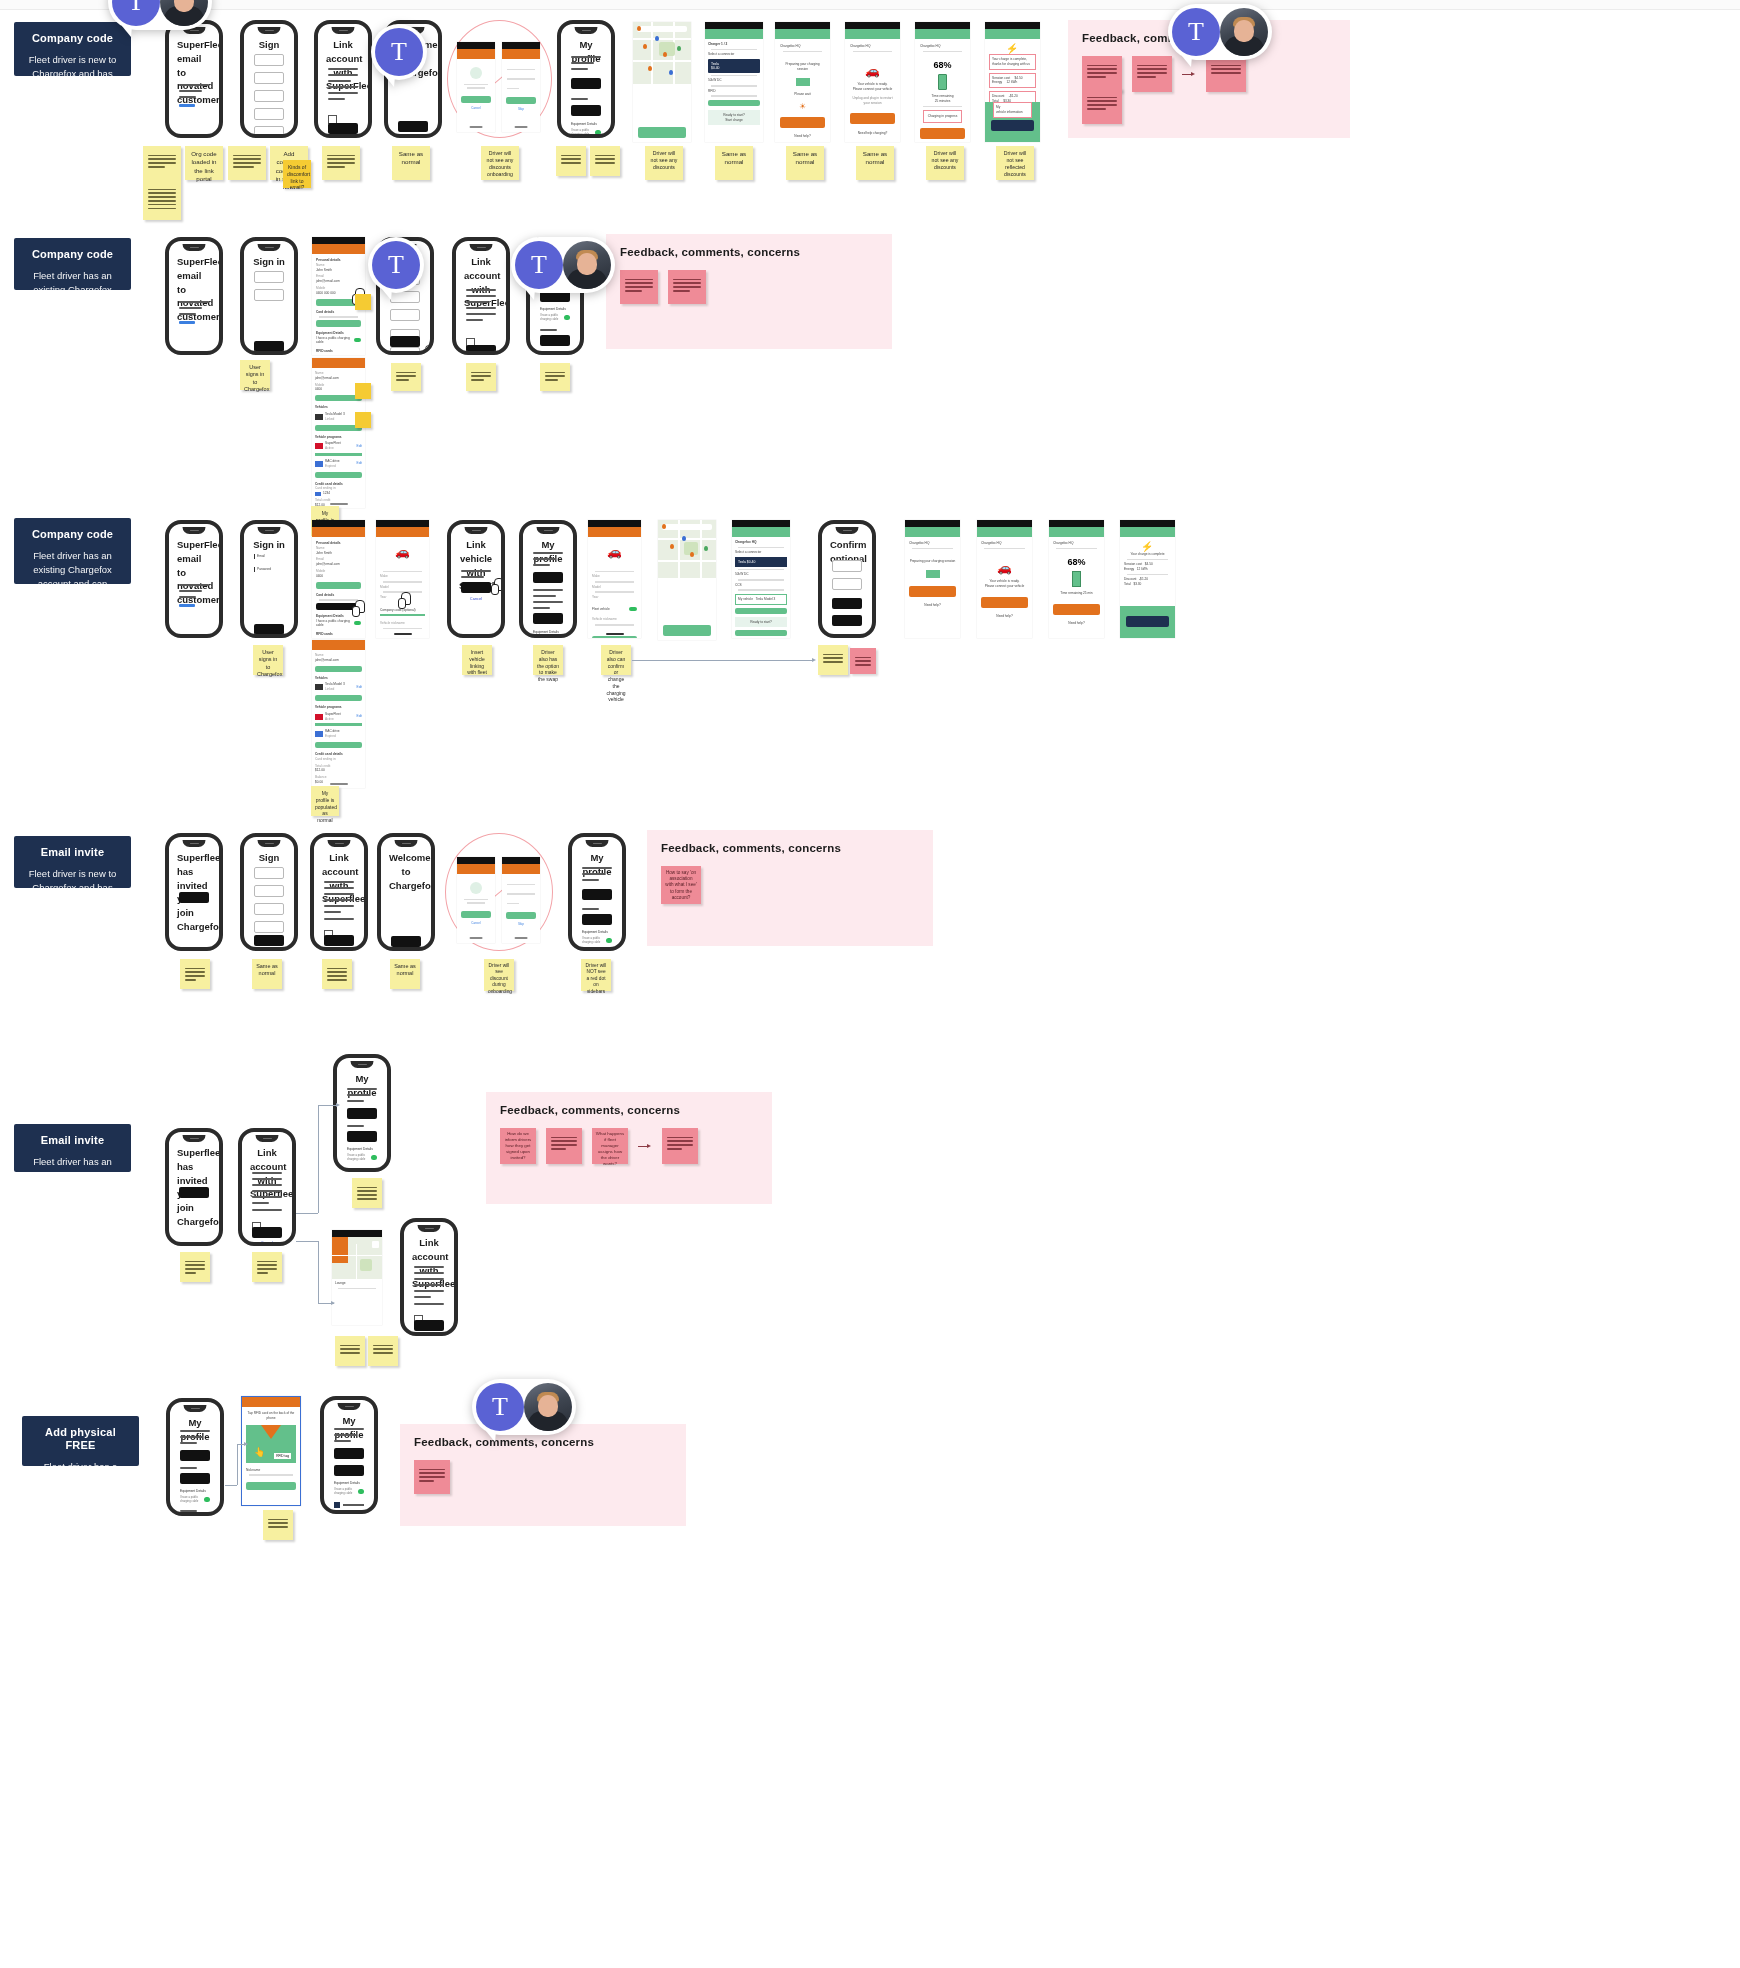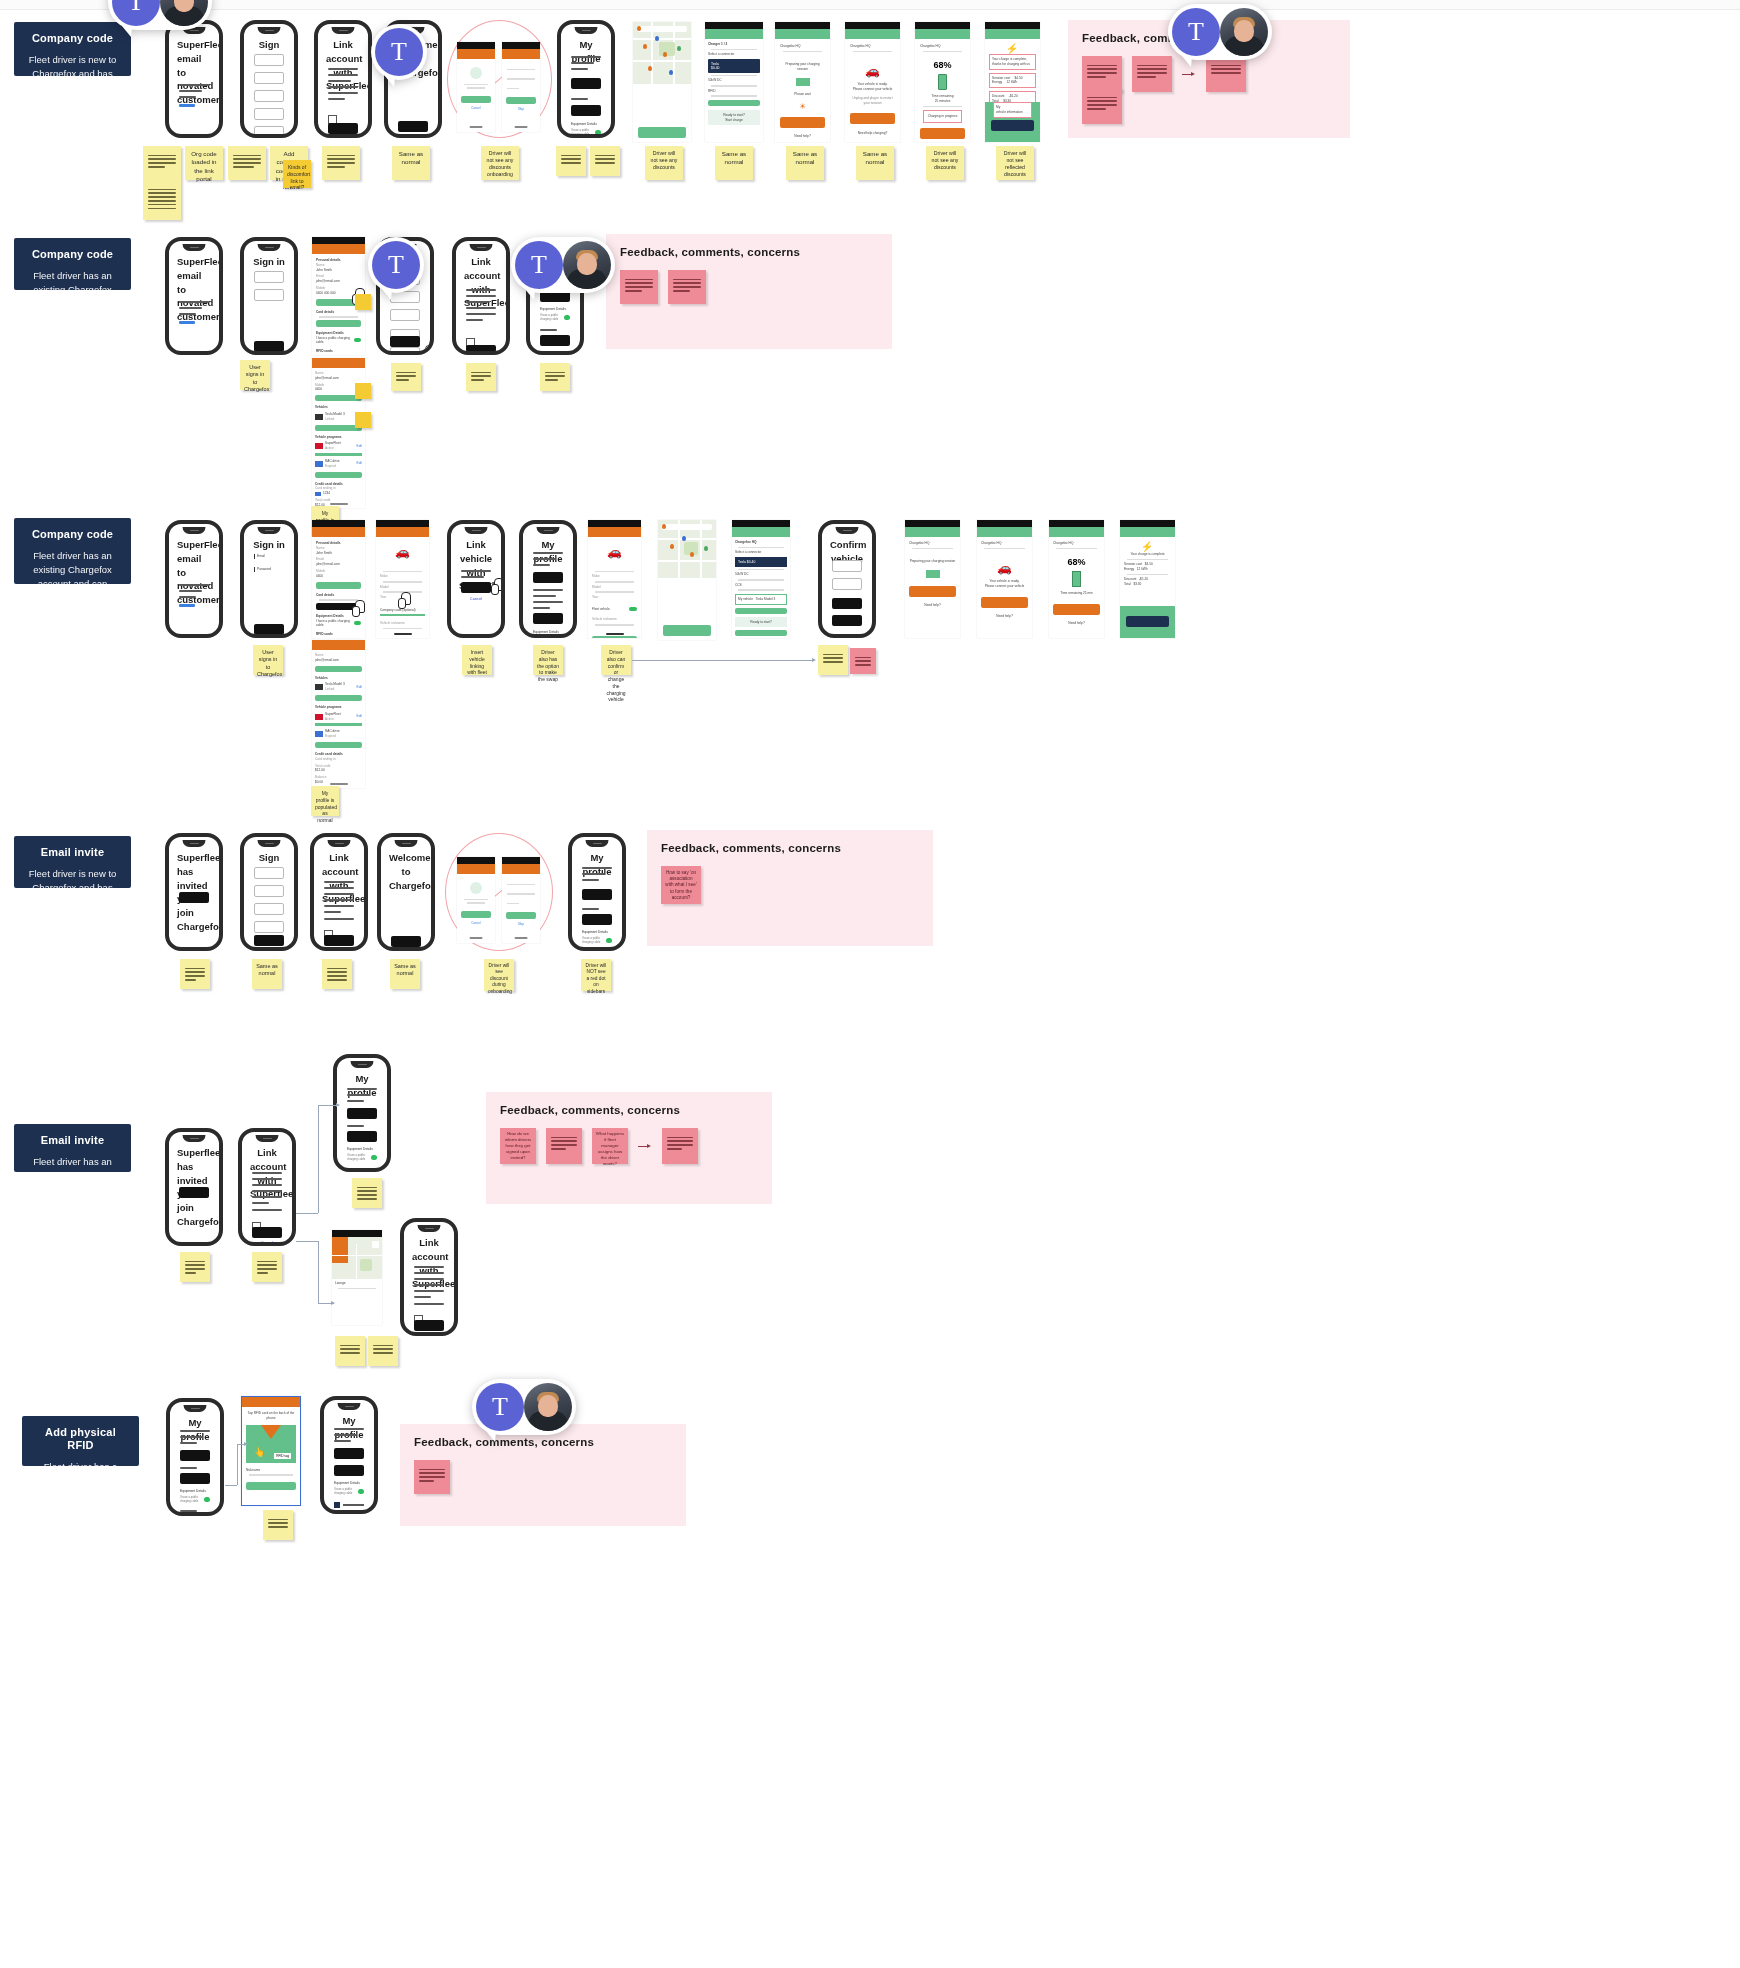--- a/index.html
+++ b/index.html
@@ -845,21 +845,21 @@
       <div class="gline"></div>
       <div style="border:1px solid #63c08b;padding:2px;margin-top:3px;" class="mini">My vehicle &nbsp; Tesla Model 3</div>
       <div class="btn-green" style="height:6px;margin-top:3px;"></div>
       <div style="background:#e7f3ec;margin-top:3px;padding:3px;text-align:center;" class="mini">Ready to start?</div>
       <div class="btn-green" style="height:6px;margin-top:3px;"></div>
     </div>
   </div>
 
   <div class="phone" style="left:818px;top:520px;width:58px;height:118px;">
     <div class="notch"></div>
-    <div class="ptitle">Confirm vehicle</div>
+    <div class="ptitle">Confirm optional</div>
     <div class="lines" style="top:36px;">
       <div class="fld"></div>
         <div class="fld"></div>
       <div class="btn-dark" style="margin-top:8px;"></div>
       <div class="btn-dark" style="margin-top:6px;"></div>
     </div>
   </div>
 
   <div class="shot" style="left:905px;top:520px;width:55px;height:118px;">
     <div class="sbar"></div>
@@ -1304,21 +1304,21 @@
             <div class="bar"></div>
             <div class="bar"></div>
             <div class="bar"></div>
             <div class="bar" style="width:55%"></div>
           </div>
       </div>
     </div>
   </div>
 
   <div class="sect" style="left:22px;top:1416px;width:117px;height:50px;">
-    <div class="t">Add physical RFID</div>
+    <div class="t">Add physical FREE</div>
     <div class="d">Fleet driver has a physical RFID they want to add to their account after linking it</div>
   </div>
 
   <div class="phone" style="left:166px;top:1398px;width:58px;height:118px;">
     <div class="notch"></div>
     <div class="ptitle">My profile</div>
     <div class="lines" style="top:28px;">
       <div class="ln lg"></div>
         <div class="ln md"></div>
         <div class="ln sh"></div>

